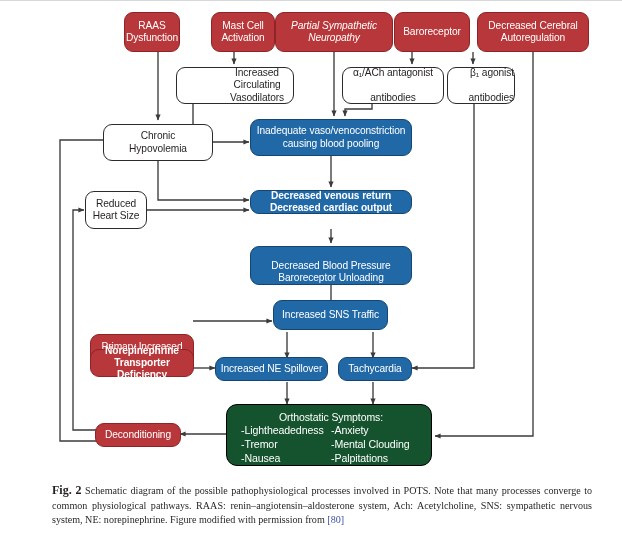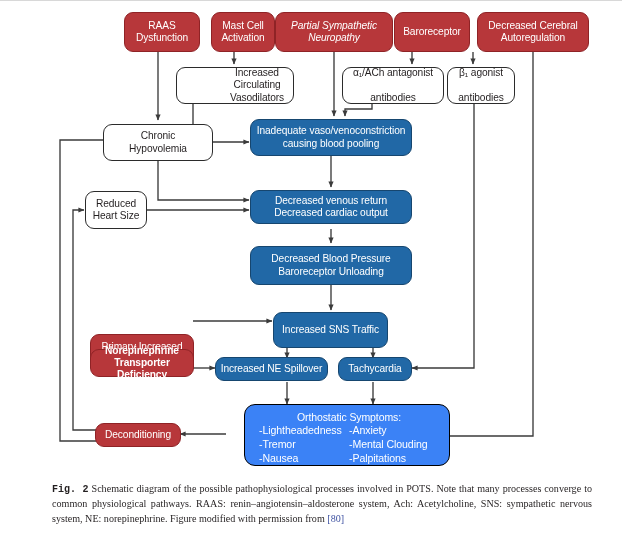--- a/index.html
+++ b/index.html
@@ -38,44 +38,43 @@
     color:#ffffff;
     font-size:10.2px;
   }
   .n-white{
     background:#ffffff;
     border:1.3px solid #2b2b2b;
     color:#231f20;
     font-size:10.2px;
   }
   .n-black{
-    background:#3b82f6;
+    background:#14532d;
     border:1.4px solid #000000;
     color:#ffffff;
     font-size:10.5px;
     border-radius:11px;
     display:block;
     padding:6px 10px 6px 14px;
     text-align:left;
-    margin-left:18px;
   }
   .sym-title{text-align:center;font-size:10.5px;margin-bottom:1px;}
   .sym-cols{display:flex;gap:0;}
   .sym-col{width:50%;}
   .sym-col div{line-height:1.32;font-size:10.6px;white-space:nowrap;}
 
   #caption{
     position:absolute;left:52px;top:482px;width:540px;
     font-family:"Liberation Serif", serif;
     font-size:10.1px;
     line-height:1.42;
     text-align:justify;
     color:#231f20;
   }
-  #caption b{font-family:Liberation Mono, monospace;font-size:10px;}
+  #caption b{font-family:Liberation Serif, serif;font-size:12px;}
   #caption .ref{color:#3b4fa0;}
   .topline{position:absolute;left:0;top:0;width:622px;height:1px;background:#d8d8d8;}
 </style>
 </head>
 <body>
 
 <div id="page">
   <div class="topline"></div>
 
   <div id="figure">
@@ -130,21 +129,21 @@
 
         <path d="M226,434 L180,434" marker-end="url(#ah)"></path>
 
         <path d="M100,441 L60,441 L60,140 L118,140" marker-end="url(#ah)"></path>
 
         <path d="M100,430 L73,430 L73,210 L84,210" marker-end="url(#ah)"></path>
 
       </g>
     </svg>
 
-    <div class="node n-red" style="left:124px;top:12px;width:76px;height:40px;">
+    <div class="node n-red" style="left:124px;top:12px;width:56px;height:40px;">
       <span style="white-space:pre-line;">RAAS
 Dysfunction</span>
     </div>
 
     <div class="node n-red" style="left:211px;top:12px;width:64px;height:40px;">
       <span style="white-space:pre-line;">Mast Cell
 Activation</span>
     </div>
 
     <div class="node n-red" style="left:275px;top:12px;width:118px;height:40px;font-style:italic;">
@@ -166,21 +165,21 @@
 Vasodilators</span>
     </div>
 
     <div class="node n-white" style="left:342px;top:67px;width:102px;height:37px;">
       <span>
         <span>α₁/ACh antagonist</span><br>
         <span>antibodies</span>
       </span>
     </div>
 
-    <div class="node n-white" style="left:447px;top:67px;width:68px;height:37px;">
+    <div class="node n-white" style="left:447px;top:67px;width:68px;height:37px;text-align:right;">
       <span>
         <span>β₁ agonist</span><br>
         <span>antibodies</span>
       </span>
     </div>
 
     <div class="node n-white" style="left:103px;top:124px;width:110px;height:37px;">
       <span style="white-space:pre-line;">Chronic
 Hypovolemia</span>
     </div>
@@ -188,36 +187,36 @@
     <div class="node n-white" style="left:85px;top:191px;width:62px;height:38px;">
       <span style="white-space:pre-line;">Reduced
 Heart Size</span>
     </div>
 
     <div class="node n-blue" style="left:250px;top:119px;width:162px;height:37px;">
       <span style="white-space:pre-line;">Inadequate vaso/venoconstriction
 causing blood pooling</span>
     </div>
 
-    <div class="node n-blue" style="left:250px;top:190px;width:162px;height:34px;">
+    <div class="node n-blue" style="left:250px;top:190px;width:162px;height:24px;font-weight:bold;">
       <span style="white-space:pre-line;">Decreased venous return
 Decreased cardiac output</span>
     </div>
 
-    <div class="node n-blue" style="left:250px;top:246px;width:162px;height:39px;">
+    <div class="node n-blue" style="left:250px;top:246px;width:162px;height:39px;align-items:flex-end;">
       <span style="white-space:pre-line;">Decreased Blood Pressure
 Baroreceptor Unloading</span>
     </div>
 
     <div class="node n-red" style="left:90px;top:302px;width:104px;height:38px;margin-top:32px;">
       <span style="white-space:pre-line;">Primary Increased
 SNS Activity</span>
     </div>
 
-    <div class="node n-blue" style="left:273px;top:312px;width:115px;height:36px;align-items:center;">
+    <div class="node n-blue" style="left:273px;top:300px;width:115px;height:30px;align-items:center;">
       <span>Increased SNS Traffic</span>
     </div>
 
     <div class="node n-red" style="left:90px;top:349px;width:104px;height:28px;font-weight:bold;">
       <span style="white-space:pre-line;">Norepinephrine
 Transporter Deficiency</span>
     </div>
 
     <div class="node n-blue" style="left:215px;top:357px;width:113px;height:24px;">
       <span>Increased NE Spillover</span>

